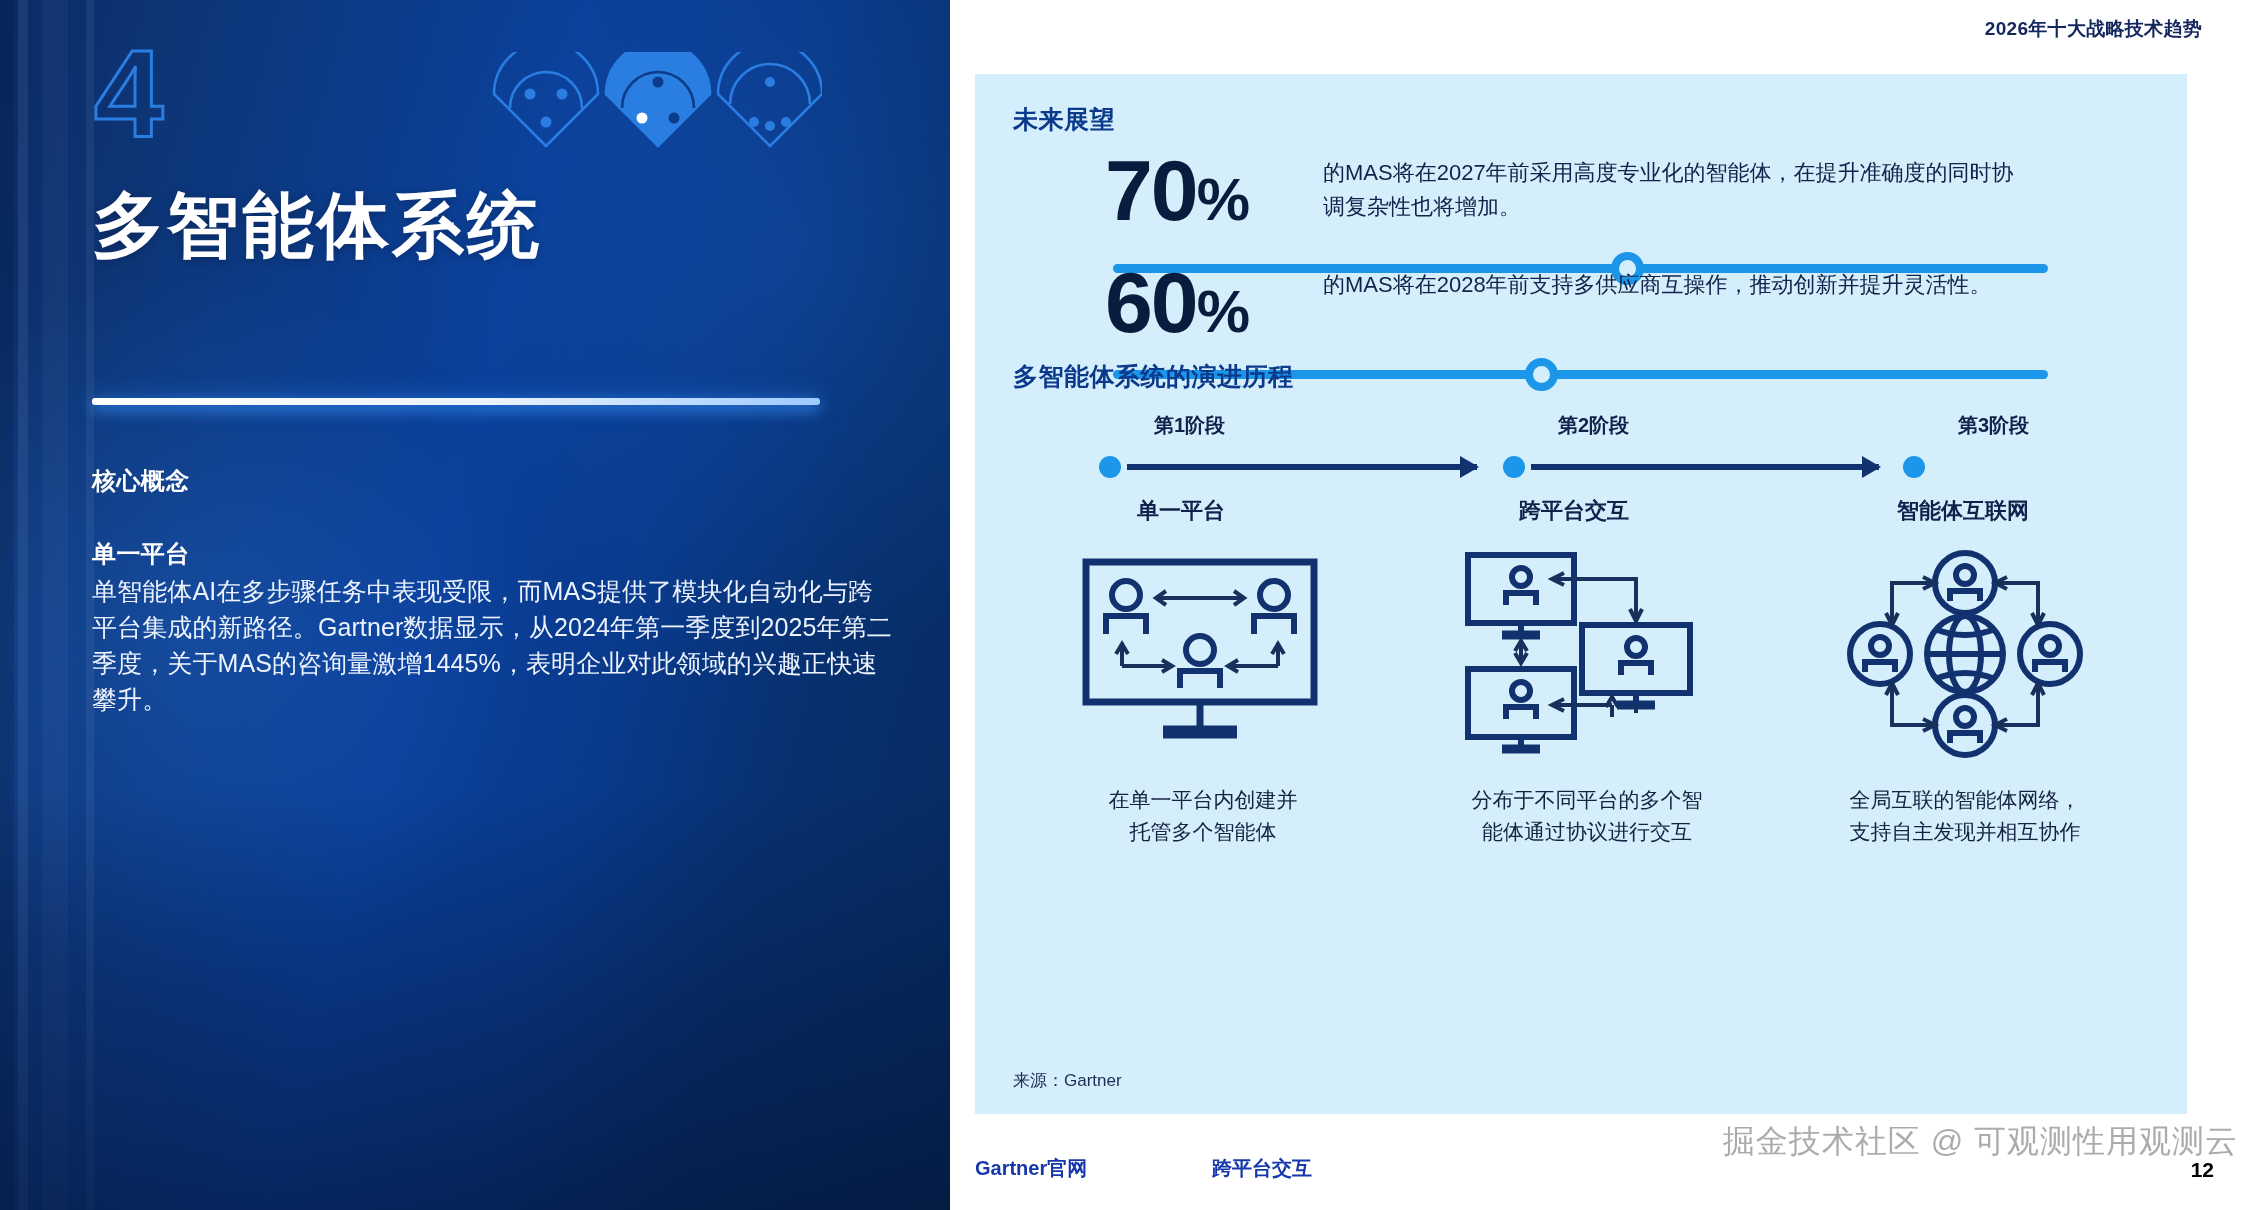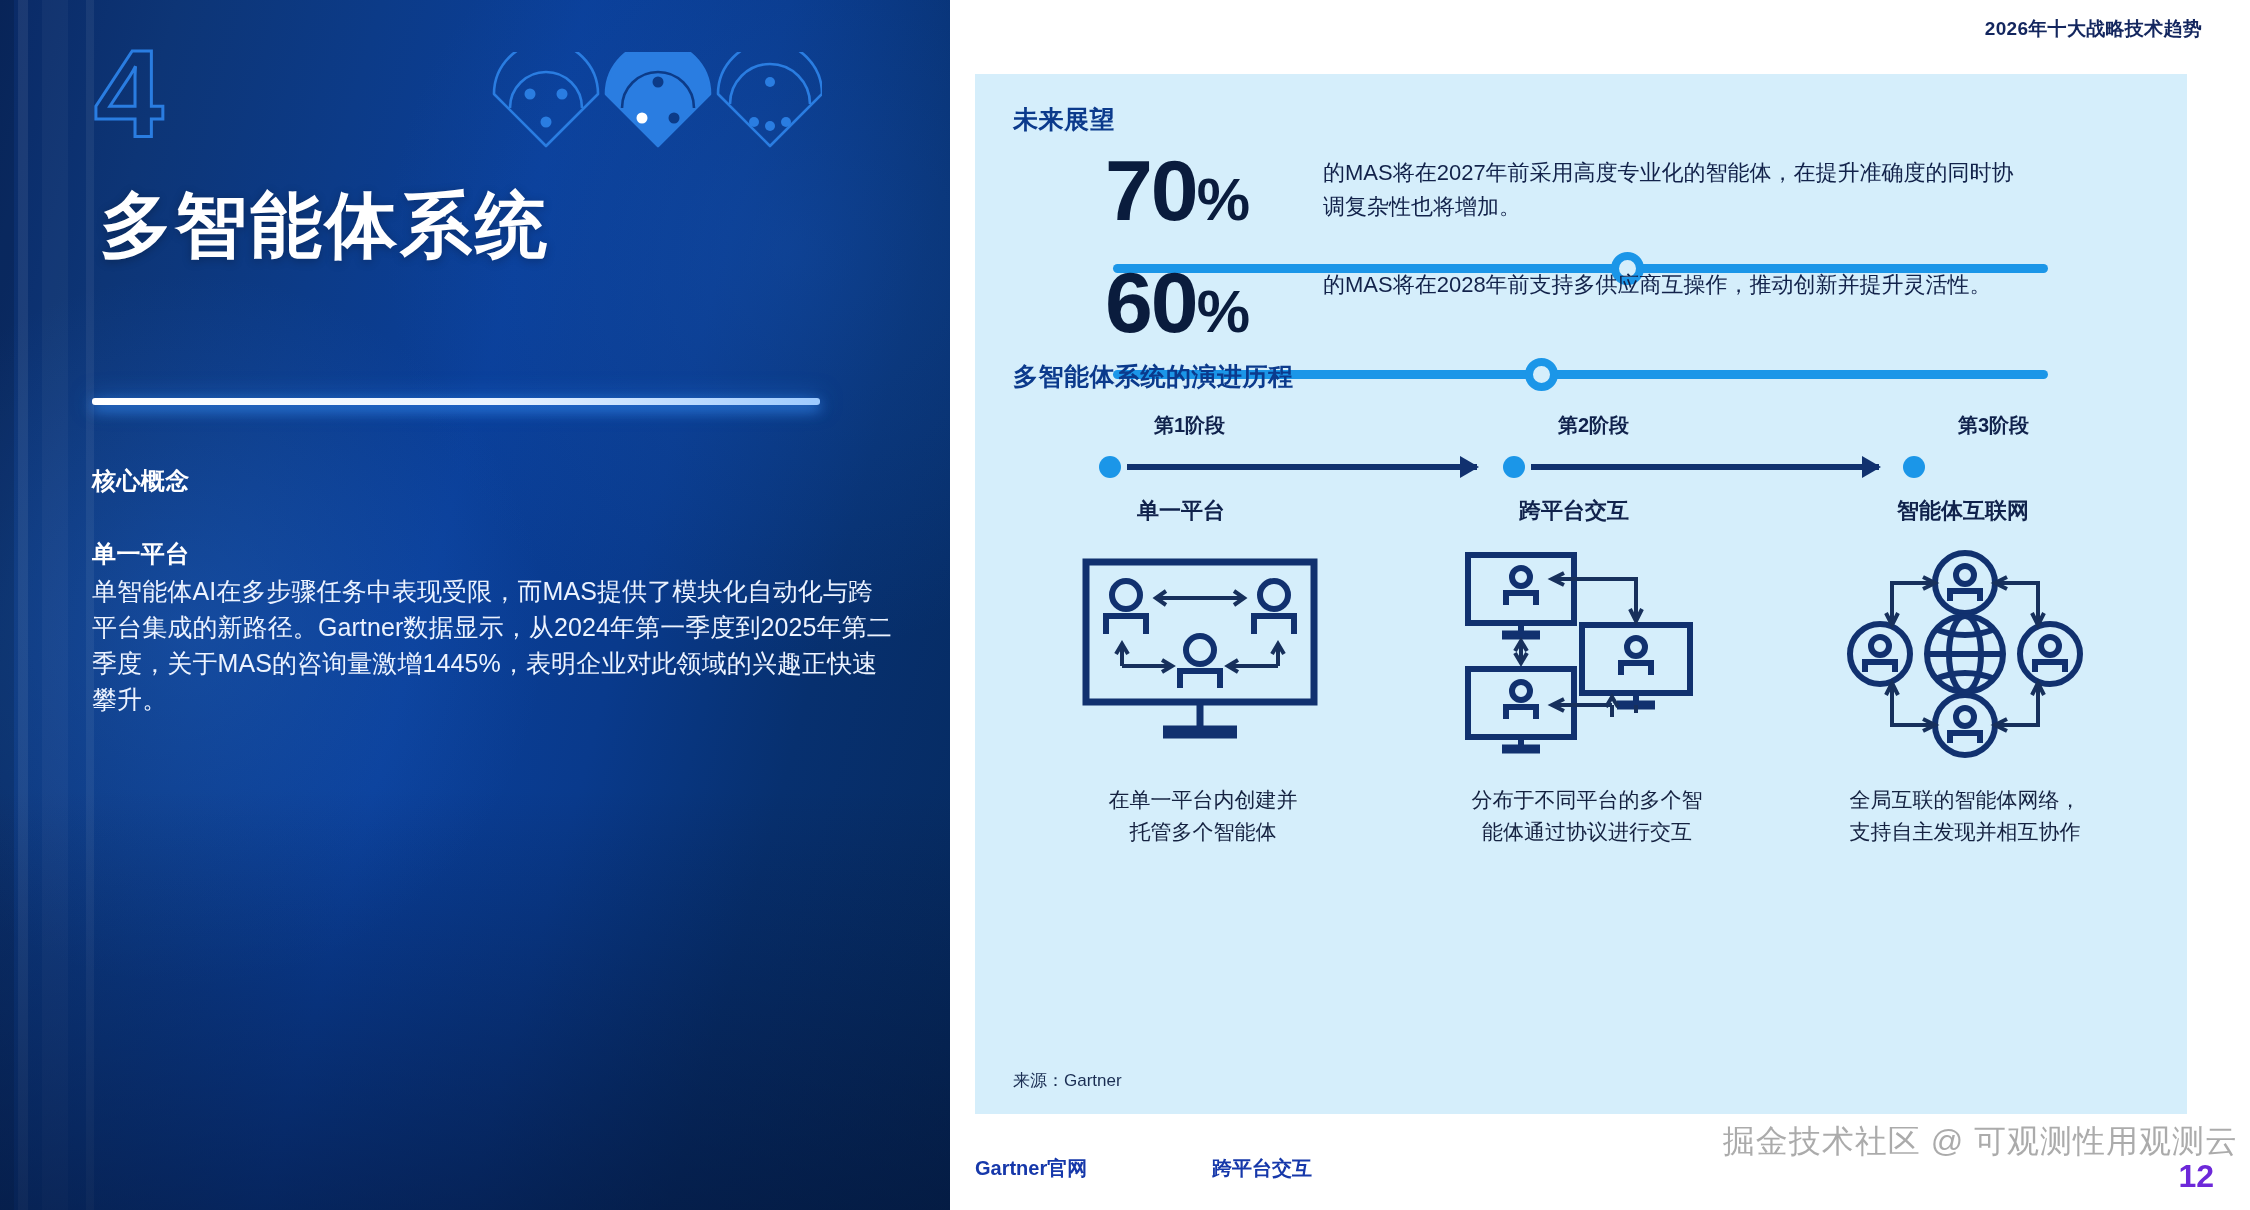--- a/index.html
+++ b/index.html
@@ -72,21 +72,21 @@
   }
   .trend-icons {
     position: absolute;
     left: 492px; top: 52px;
     width: 330px; height: 100px;
     z-index: 4;
   }
 
   .slide-title {
     position: absolute;
-    left: 100px; top: 178px;
+    left: 92px; top: 178px;
     color: #ffffff;
     font-size: 72px;
     font-weight: 700;
     letter-spacing: 3px;
     z-index: 4;
     text-shadow: 0 2px 10px rgba(0,0,0,0.25);
   }
 
   .divider {
     position: absolute;
@@ -290,23 +290,23 @@
     font-weight: 700;
     color: #1638aa;
     text-decoration: none;
   }
   .footer-link.f1 { left: 25px;  top: 1155px; }
   .footer-link.f2 { left: 262px; top: 1155px; }
 
   .page-num {
     position: absolute;
     right: 36px; top: 1158px;
-    font-size: 32px;
+    font-size: 21px;
     font-weight: 700;
-    color: #6d28d9;
+    color: #000000;
   }
 
   .watermark {
     position: absolute;
     right: 12px; top: 1120px;
     font-size: 32px;
     color: rgba(80,80,80,0.48);
     font-weight: 500;
     letter-spacing: 1px;
     white-space: nowrap;

